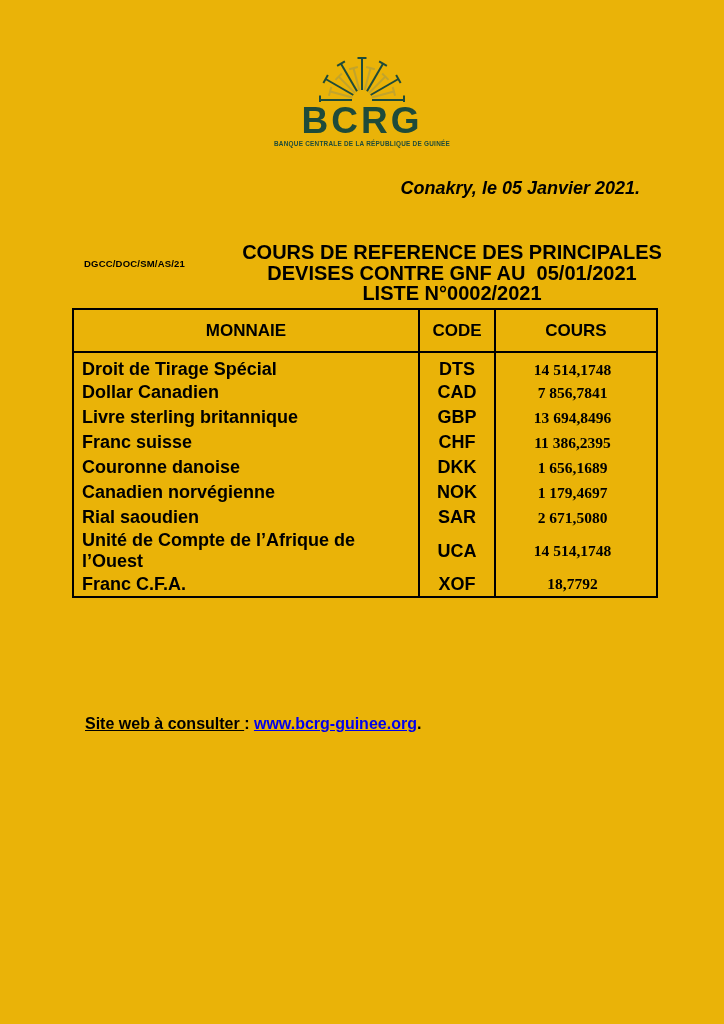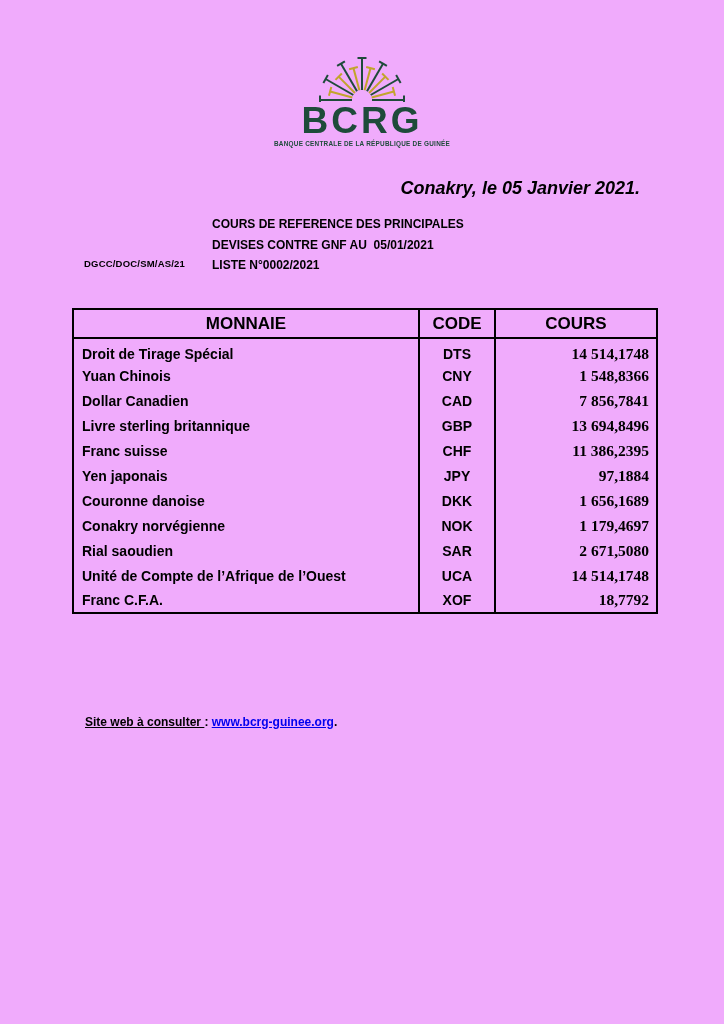--- a/index.html
+++ b/index.html
@@ -1,21 +1,21 @@
 <!DOCTYPE html>
 <html><head>
 <meta charset="utf-8">
 <style>
   * { margin:0; padding:0; box-sizing:border-box; }
   html,body { background:#e8e8e8; }
   .page {
     position:relative;
     width:724px; height:1024px;
     margin:0 auto;
-    background:#f0abfc;
+    background:#eab308;
     font-family:"Liberation Sans", sans-serif;
     color:#000;
     overflow:hidden;
   }
   
   .logo {
     position:absolute; top:50px; left:50%;
     transform:translateX(-50%);
     width:200px; text-align:center;
   }
@@ -31,57 +31,57 @@
   
   .dateline {
     position:absolute; top:178px; right:84px;
     font-weight:bold; font-style:italic; font-size:18px;
   }
   .reference {
     position:absolute; top:258px; left:84px;
     font-weight:bold; font-size:9.5px; letter-spacing:0.2px;text-align:center;
   }
   .doc-title {
-    position:absolute; top:214px; left:212px; width:480px;
-    font-weight:bold; font-size:12px;
+    position:absolute; top:242px; left:212px; width:480px;
+    text-align:center; font-weight:bold; font-size:20px;
     line-height:20.5px;
   }
   .doc-title div { white-space:pre; }
   
   .rates-table {
     position:absolute; top:308px; left:72px;
     width:584px;
     border-collapse:collapse; table-layout:fixed;
     border:2px solid #000;
   }
   .rates-table col.c-monnaie { width:346px; }
   .rates-table col.c-code    { width:76px;  }
   .rates-table col.c-cours   { width:162px; }
   .rates-table th {
     border:2px solid #000;
-    height:29px; font-size:17px; font-weight:bold;
+    height:43px; font-size:17px; font-weight:bold;
     text-align:center; vertical-align:middle;
   }
   .rates-table td {
     border-left:2px solid #000; border-right:2px solid #000;
-    height:25px; font-weight:bold; font-size:14px;
+    height:25px; font-weight:bold; font-size:18px;
     vertical-align:middle;
   }
   .rates-table tbody tr:first-child td { padding-top:6px; }
   .rates-table tbody tr:nth-child(12) td { padding-top:8px; }
   td.cell-monnaie { text-align:left; padding-left:8px; }
   td.cell-code    { text-align:center; }
   td.cell-cours   {
     font-family:"Liberation Serif", serif;
-    font-size:15.5px; text-align:right; padding-right:7px;
+    font-size:15.5px; text-align:center; padding-right:7px;
   }
   
   .site-line {
     position:absolute; top:715px; left:85px;
-    font-weight:bold; font-size:12px;
+    font-weight:bold; font-size:16px;
   }
   .site-label { text-decoration:underline; }
   .site-link  { text-decoration:underline; cursor:pointer; }
 </style>
 </head>
 <body>
 
 <div class="page">
 
   <div class="logo">
@@ -140,51 +140,41 @@
         <th>COURS</th>
       </tr>
     </thead>
     <tbody>
         <tr>
           <td class="cell-monnaie">Droit de Tirage Spécial</td>
           <td class="cell-code">DTS</td>
           <td class="cell-cours">14 514,1748</td>
         </tr>
         <tr>
-          <td class="cell-monnaie">Yuan Chinois</td>
-          <td class="cell-code">CNY</td>
-          <td class="cell-cours">1 548,8366</td>
-        </tr>
-        <tr>
           <td class="cell-monnaie">Dollar Canadien</td>
           <td class="cell-code">CAD</td>
           <td class="cell-cours">7 856,7841</td>
         </tr>
         <tr>
           <td class="cell-monnaie">Livre sterling britannique</td>
           <td class="cell-code">GBP</td>
           <td class="cell-cours">13 694,8496</td>
         </tr>
         <tr>
           <td class="cell-monnaie">Franc suisse</td>
           <td class="cell-code">CHF</td>
           <td class="cell-cours">11 386,2395</td>
         </tr>
         <tr>
-          <td class="cell-monnaie">Yen japonais</td>
-          <td class="cell-code">JPY</td>
-          <td class="cell-cours">97,1884</td>
-        </tr>
-        <tr>
           <td class="cell-monnaie">Couronne danoise</td>
           <td class="cell-code">DKK</td>
           <td class="cell-cours">1 656,1689</td>
         </tr>
         <tr>
-          <td class="cell-monnaie">Conakry norvégienne</td>
+          <td class="cell-monnaie">Canadien norvégienne</td>
           <td class="cell-code">NOK</td>
           <td class="cell-cours">1 179,4697</td>
         </tr>
         <tr>
           <td class="cell-monnaie">Rial saoudien</td>
           <td class="cell-code">SAR</td>
           <td class="cell-cours">2 671,5080</td>
         </tr>
         <tr>
           <td class="cell-monnaie">Unité de Compte de l’Afrique de l’Ouest</td>

